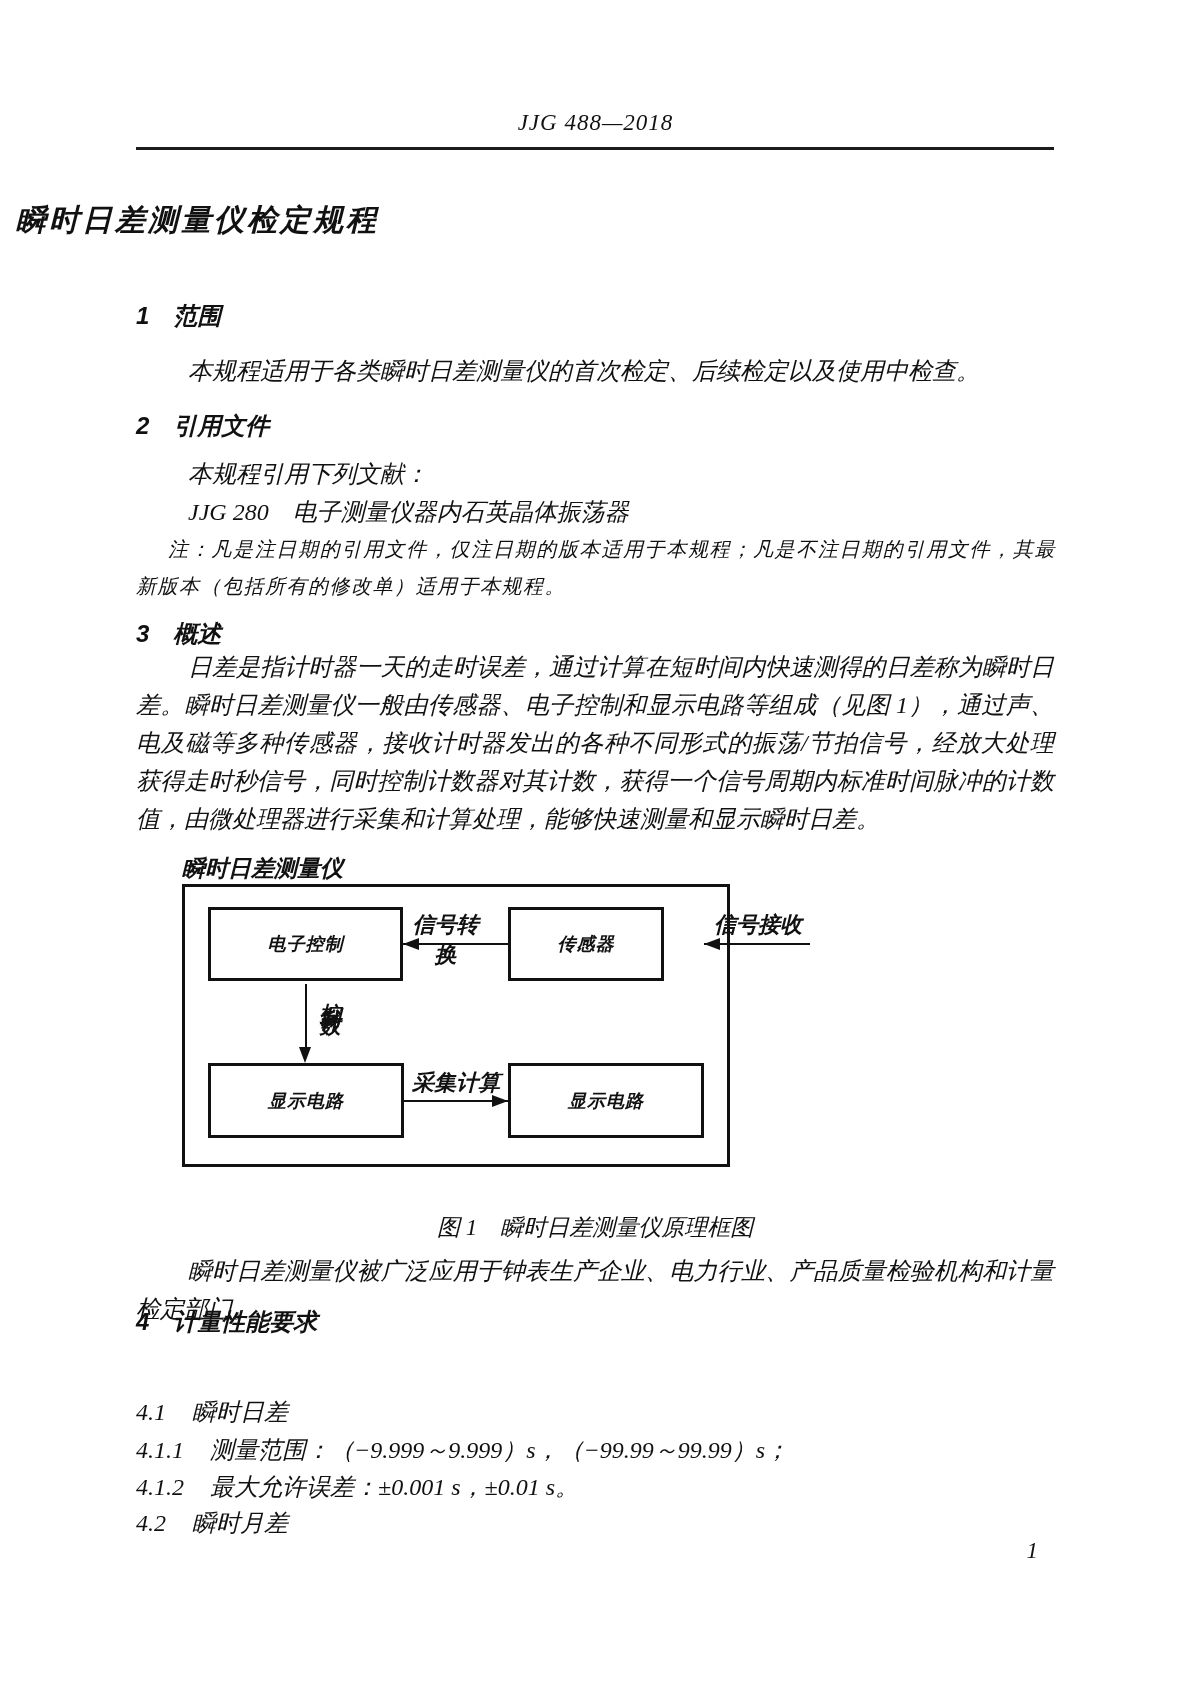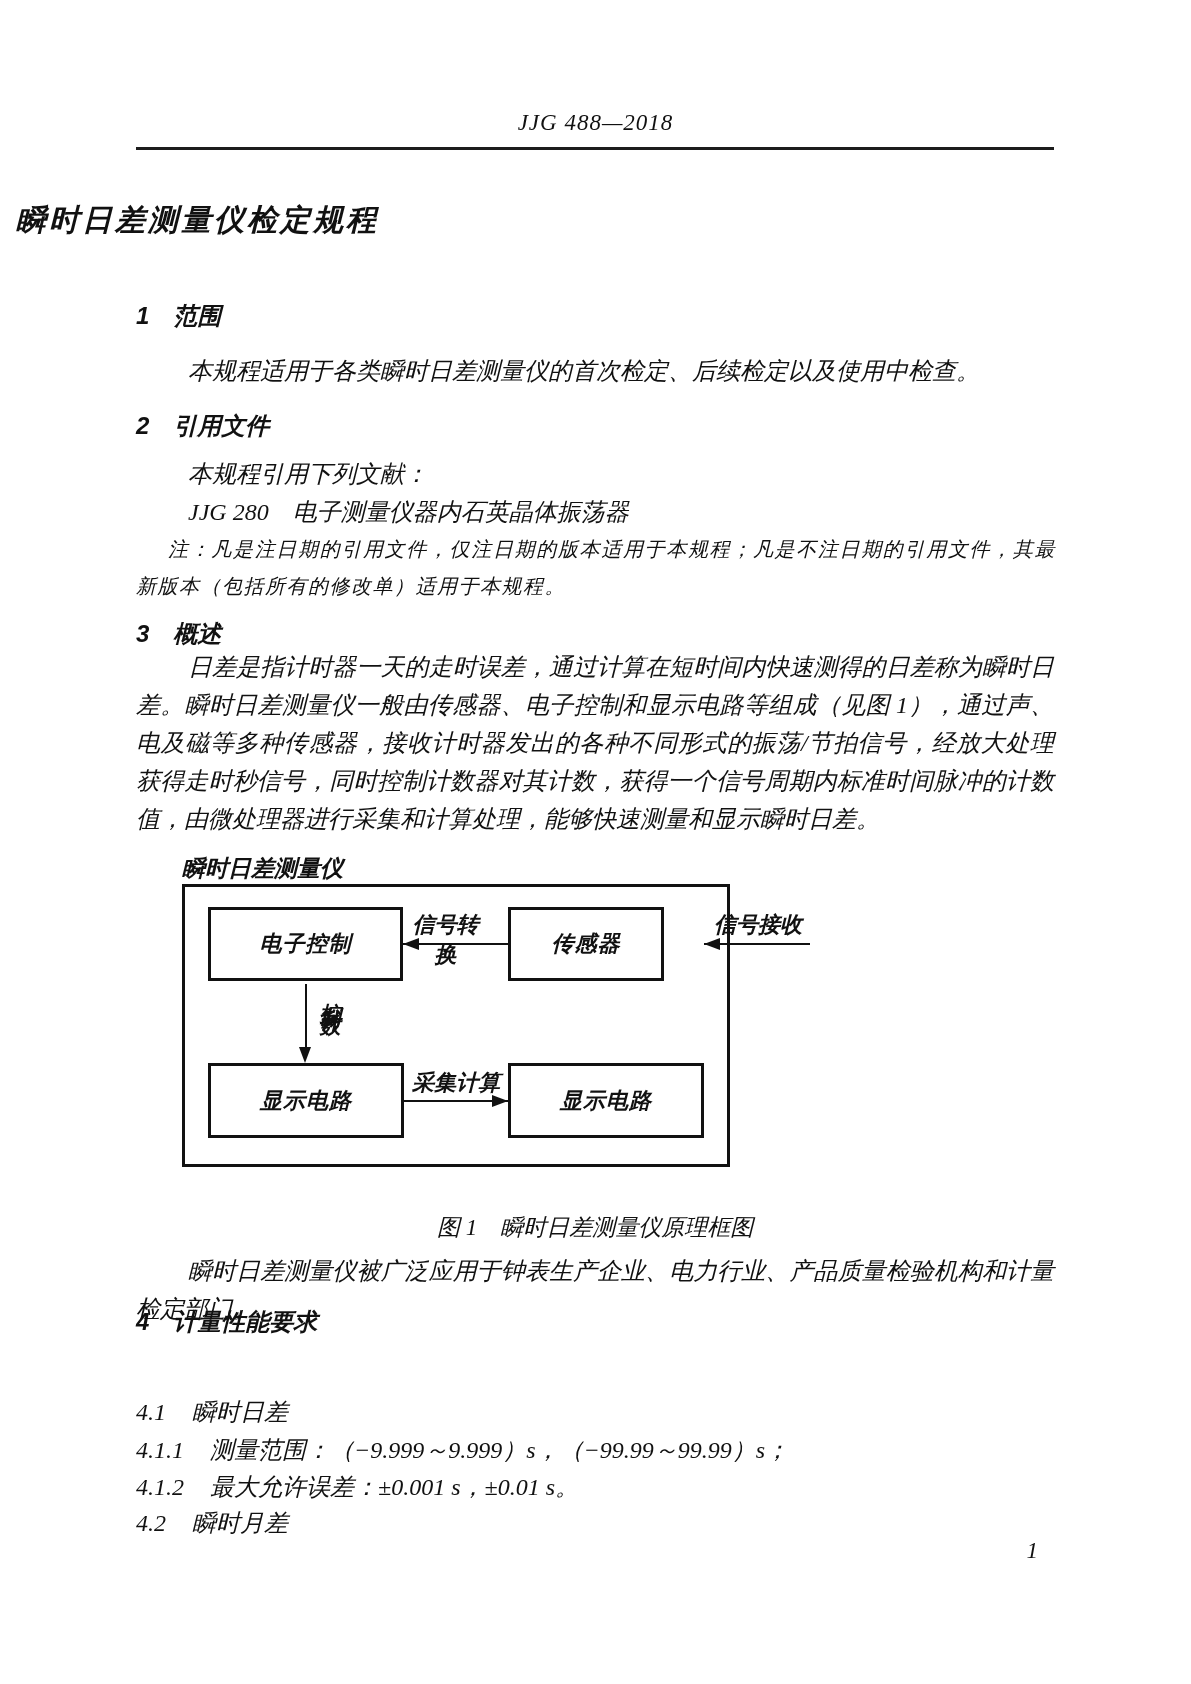--- a/index.html
+++ b/index.html
@@ -32,21 +32,21 @@
   .indent { text-indent:52px; }
   .single { left:188px; font-size:24px; }
 
   .note-text { left:136px; top:531px; width:920px; font-size:20px;
     line-height:37px; letter-spacing:1.5px; text-align:justify; text-indent:32px; }
 
   
   .dbox { border:3px solid #111; background:#fff;
     display:flex; align-items:center; justify-content:center;
     font-family:"Liberation Sans","DejaVu Sans",sans-serif;
-    font-weight:bold; font-size:22px; letter-spacing:1px; }
+    font-weight:bold; font-size:18px; letter-spacing:1px; }
   .outer-box { left:182px; top:884px; width:548px; height:283px;
     border:3px solid #111; background:transparent; }
   .fig-toplabel { left:182px; top:853px; width:548px; text-align:left;
     font-family:"Liberation Sans","DejaVu Sans",sans-serif;
     font-weight:bold; font-size:23px; }
   .hline { height:2px; background:#111; }
   .vline { width:2px; background:#111; }
   .arr-left { width:0; height:0; border-top:6px solid transparent;
     border-bottom:6px solid transparent; border-right:16px solid #111; }
   .arr-right { width:0; height:0; border-top:6px solid transparent;

